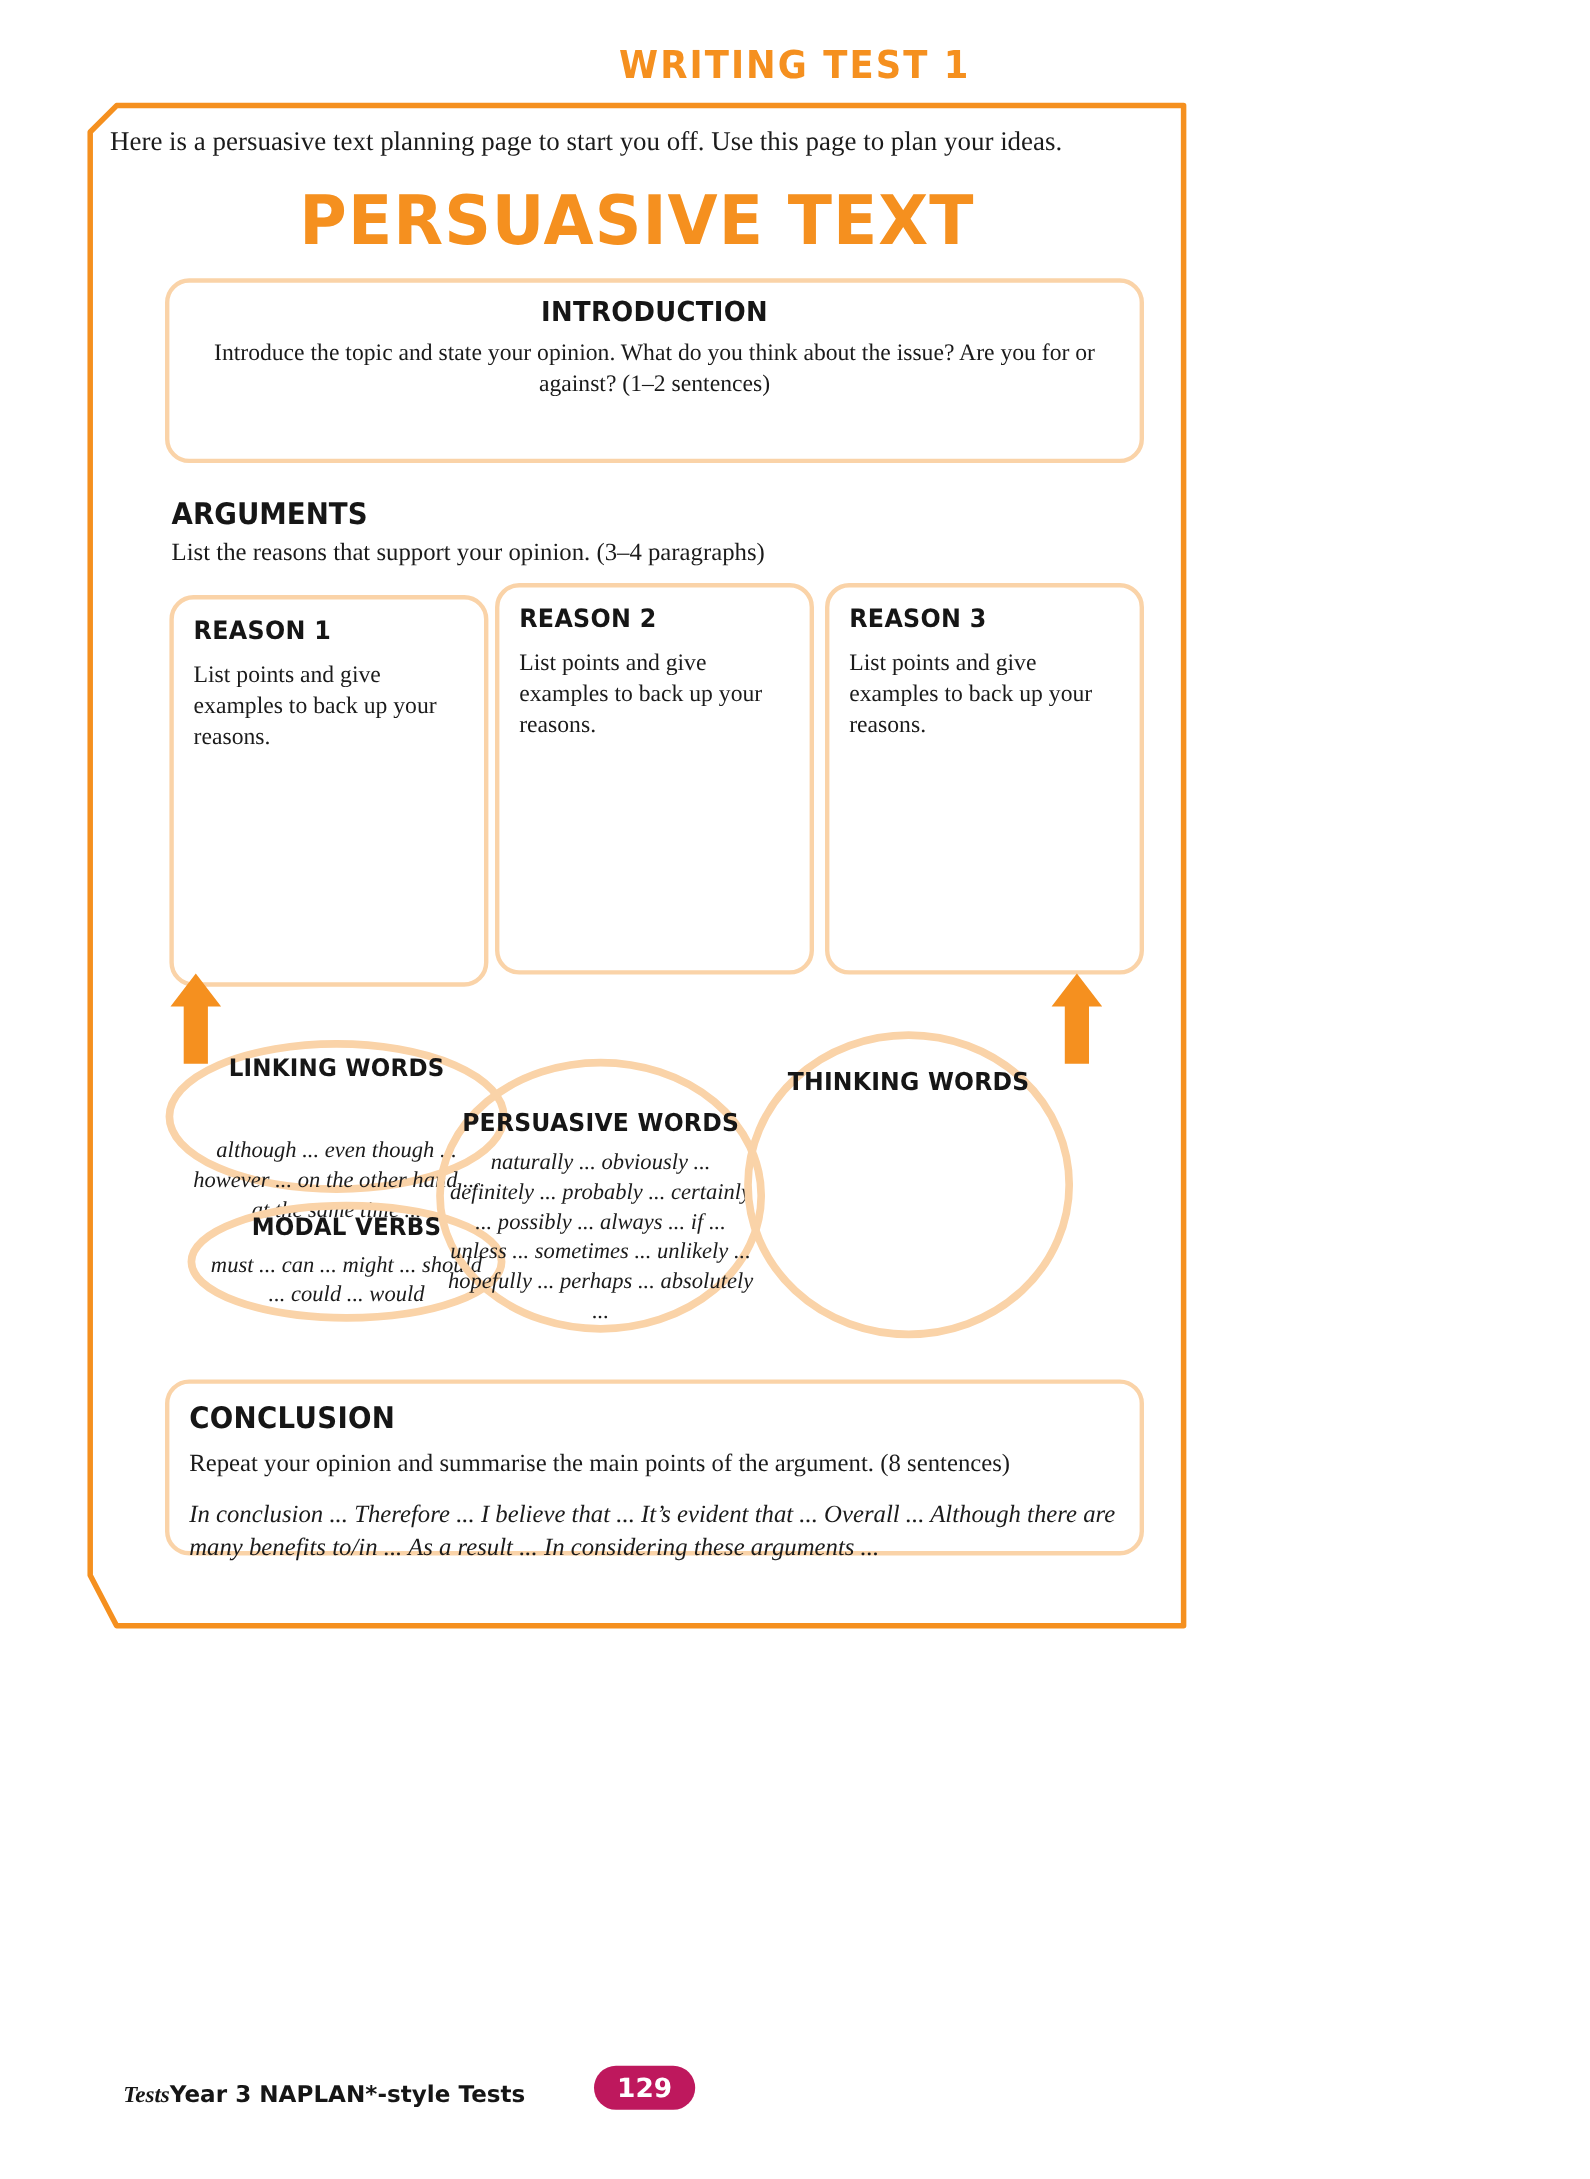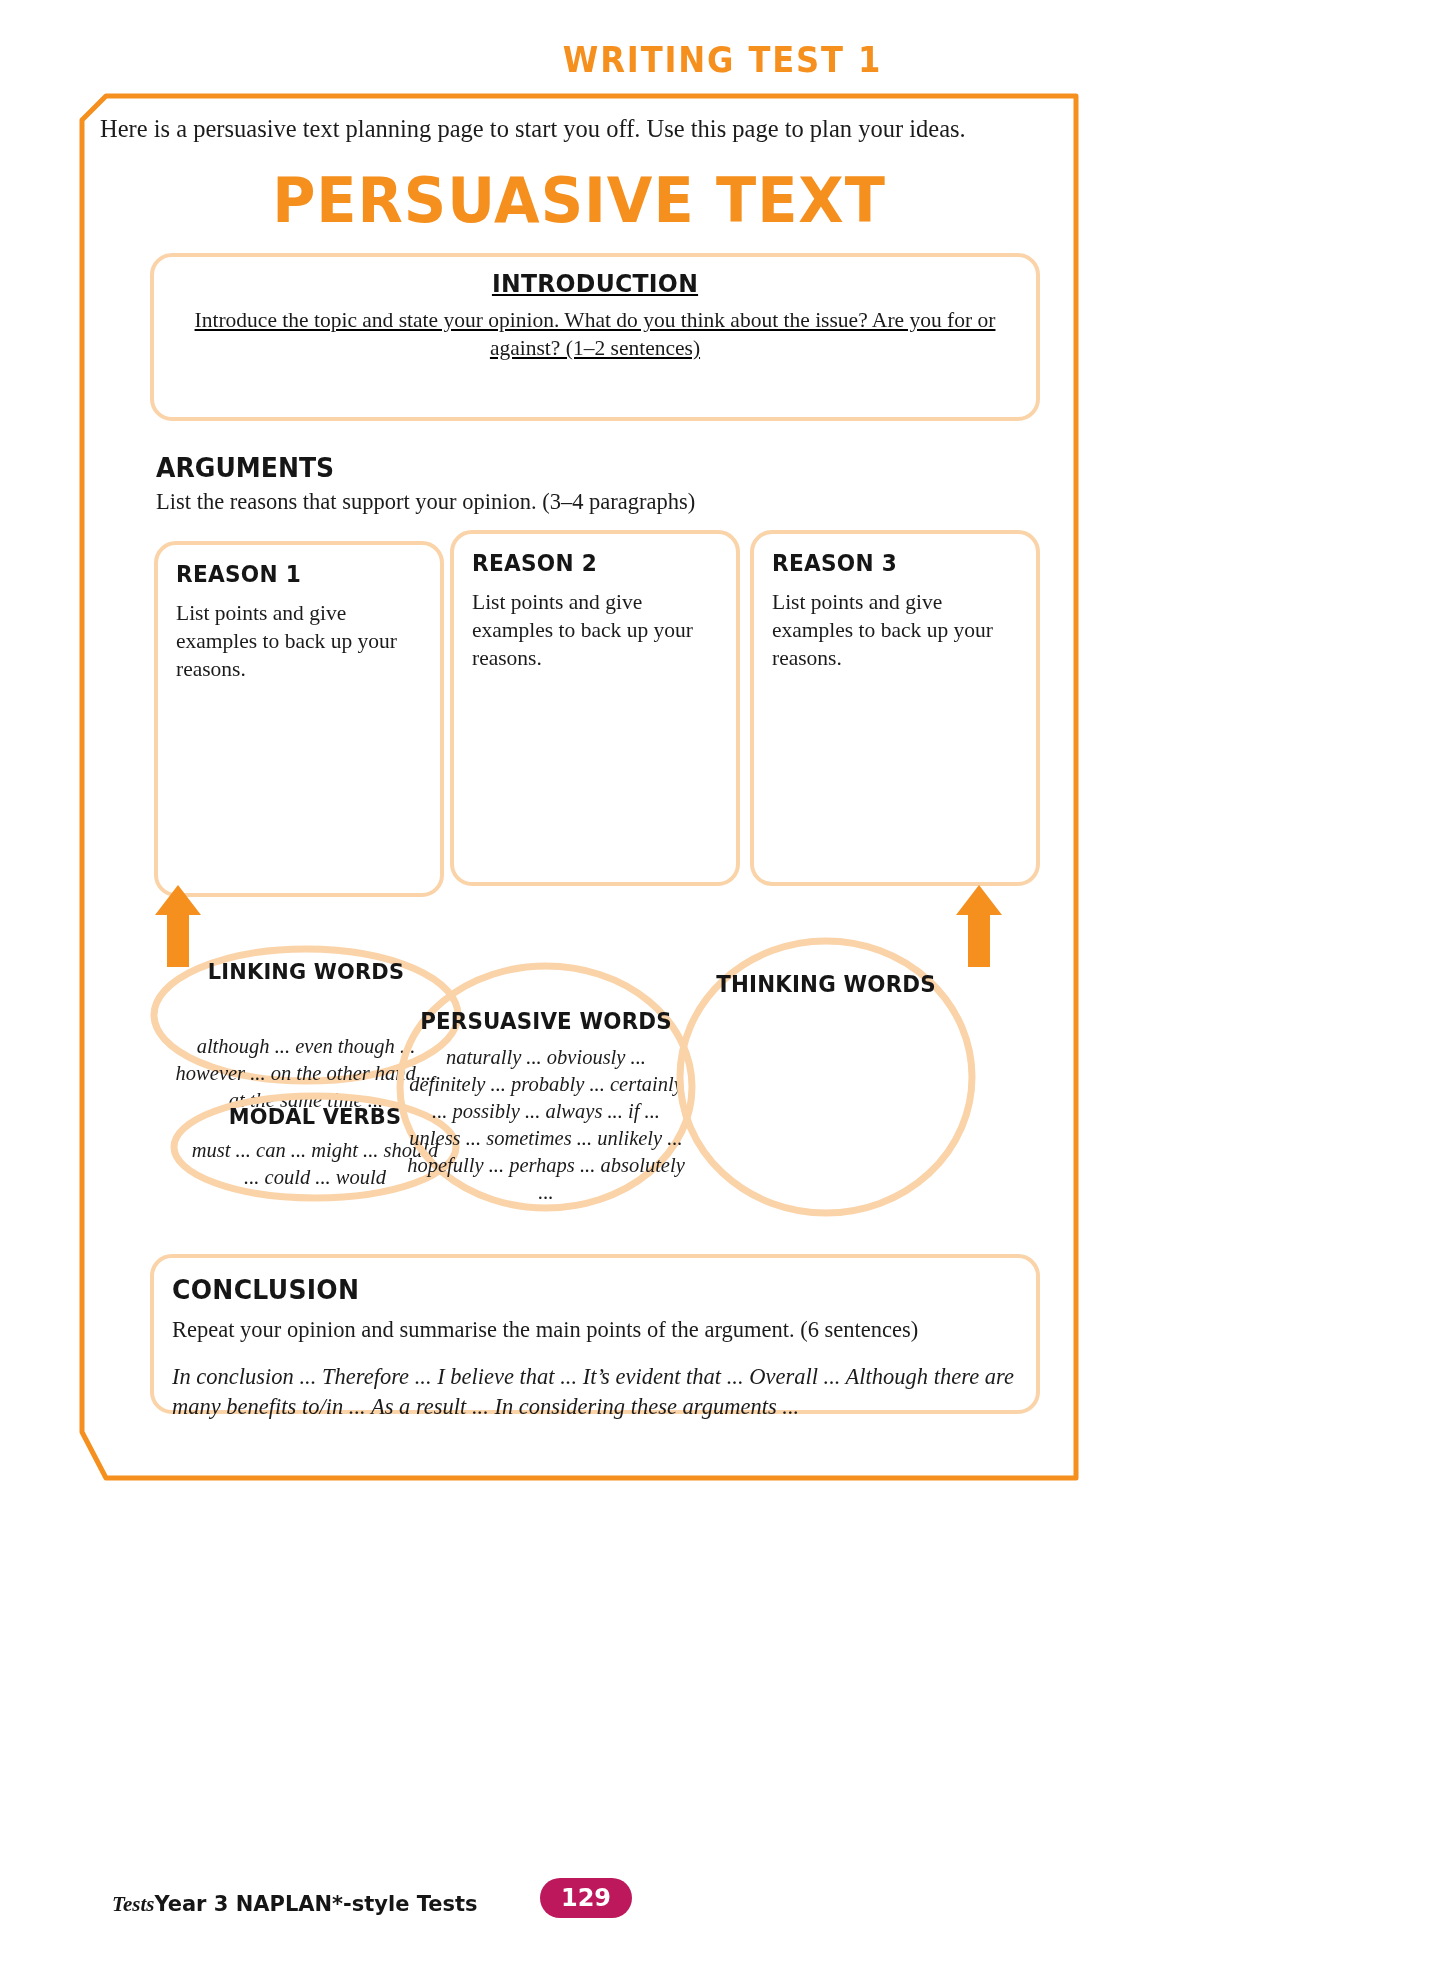--- a/index.html
+++ b/index.html
@@ -61,21 +61,21 @@
     background:#ffffff;
     box-sizing:border-box;
   }
   .box-title{
     font-family:"DejaVu Sans",sans-serif;
     font-weight:bold;
     color:#161616;
     letter-spacing:0.3px;
   }
 
-  #intro-box{left:72px;top:161px;width:890px;height:168px;text-decoration:underline;}
+  #intro-box{left:72px;top:161px;width:890px;height:168px;}
   #intro-box .box-title{
     text-align:center;font-size:25px;margin-top:12px;
     transform:scaleX(0.94);
   }
   #intro-box .box-body{
     text-align:center;font-size:21.5px;color:#1b1b1b;
     margin-top:9px;line-height:1.28;padding:0 12px;
   }
 
   .section-head{
@@ -244,21 +244,21 @@
 
       <div class="bubble" id="bubble-thinking">
         <svg width="300" height="280" viewBox="0 0 300 280">
           <ellipse cx="150" cy="140" rx="146" ry="136" fill="none" stroke="#FAD3A8" stroke-width="7"></ellipse>
         </svg>
         <div class="btitle">THINKING WORDS</div>
       </div>
 
       <div class="box" id="conclusion-box">
         <div class="box-title">CONCLUSION</div>
-        <div class="box-body">Repeat your opinion and summarise the main points of the argument. (6 sentences)</div>
+        <div class="box-body">Repeat your opinion and summarise the main points of the argument. (8 sentences)</div>
         <div class="box-italic">In conclusion ... Therefore ... I believe that ... It’s evident that ... Overall ... Although there are many benefits to/in ... As a result ... In considering these arguments ...</div>
       </div>
 
     </div>
   </div>
 
   <div class="footer">
     <span class="ital">Tests</span><span>Year 3 NAPLAN*-style Tests</span>
   </div>
 

